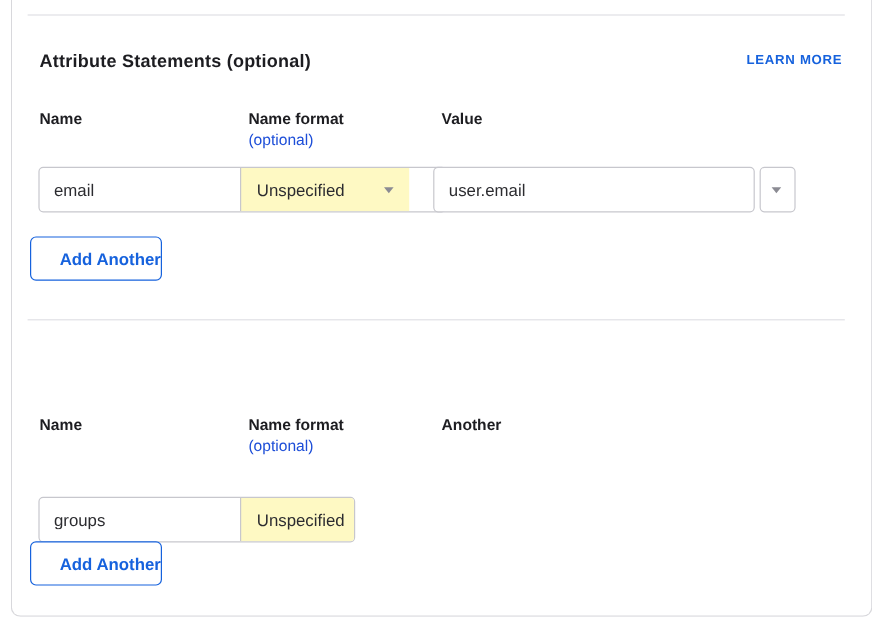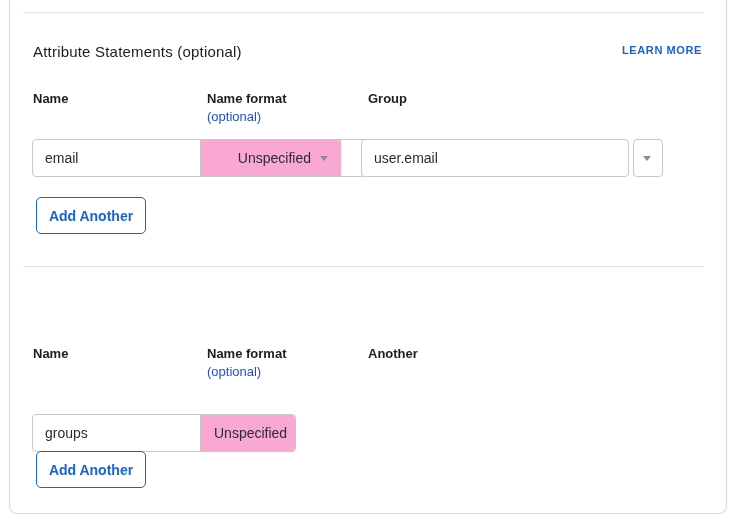--- a/index.html
+++ b/index.html
@@ -20,21 +20,21 @@
   }
   .divider {
     position: absolute;
     left: 13px; width: 681px; height: 1px;
     background: #e0e0e5;
   }
   .section-title {
     position: absolute;
     left: 23px;
     font-size: 15px;
-    font-weight: normal;
+    font-weight: bold;
     color: #1d1d21;
     letter-spacing: 0.2px;
   }
   .learn-more {
     position: absolute;
     right: 24px;
     font-size: 11px;
     font-weight: bold;
     letter-spacing: 0.6px;
     color: #1662dd;
@@ -74,22 +74,21 @@
   }
   .select-box {
     position: relative;
     height: 100%;
     display: flex;
     align-items: center;
     padding: 0 30px 0 13px;
     font-size: 14px;
     color: #2c2c30;
     cursor: pointer;
-    background: #f9a8d4;
-    justify-content: flex-end;
+    background: #fef9c3;
   }
   .caret {
     position: absolute;
     right: 13px;
     top: 50%;
     margin-top: -2px;
     width: 0; height: 0;
     border-left: 4px solid transparent;
     border-right: 4px solid transparent;
     border-top: 5px solid #8b8b93;
@@ -109,47 +108,48 @@
   .caret-btn {
     position: absolute;
     width: 30px; height: 38px;
     border: 1px solid #c7c7cd;
     border-radius: 4px;
     background: #ffffff;
     cursor: pointer;
   }
   .add-btn {
     position: absolute;
-    left: 26px;
+    left: 15px;
     width: 110px; height: 37px;
     background: #ffffff;
     border: 1.5px solid #1662dd;
     border-radius: 5px;
     color: #1662dd;
     font-size: 14px;
     font-weight: bold;
     font-family: "Liberation Sans", sans-serif;
     cursor: pointer;
+    text-align: right;
   }
 </style>
 </head>
 <body>
 
 <div class="card">
 
   <div class="divider" style="top:12px"></div>
 
   <div class="section-title" style="top:43px">Attribute Statements (optional)</div>
 
   <a class="learn-more" style="top:44px">LEARN MORE</a>
 
   <div class="col-header" style="left:23px; top:91px">Name</div>
   <div class="col-header" style="left:197px; top:91px">Name format</div>
   <div class="col-sub" style="left:197px; top:109px">(optional)</div>
-  <div class="col-header" style="left:358px; top:91px">Group</div>
+  <div class="col-header" style="left:358px; top:91px">Value</div>
 
   <div class="joined" style="left:22px; top:139px; width:340px">
     <input class="text-input" style="width: 167px;" value="email">
     <div class="select-box" style="width:141px">
       <span>Unspecified</span>
       <span class="caret"></span>
     </div>
   </div>
 
   <input class="solo-input" style="left: 351px; top: 139px; width: 268px;" value="user.email">

